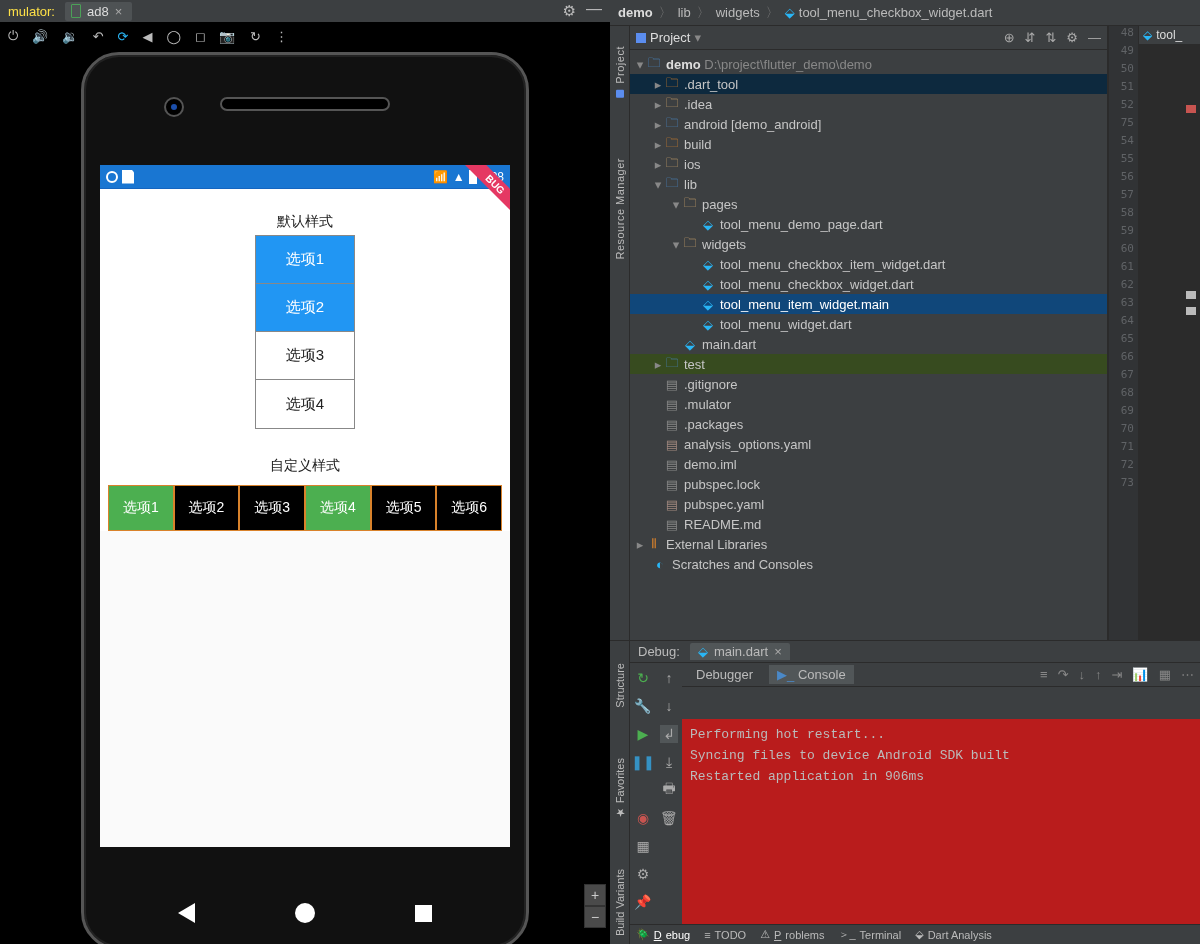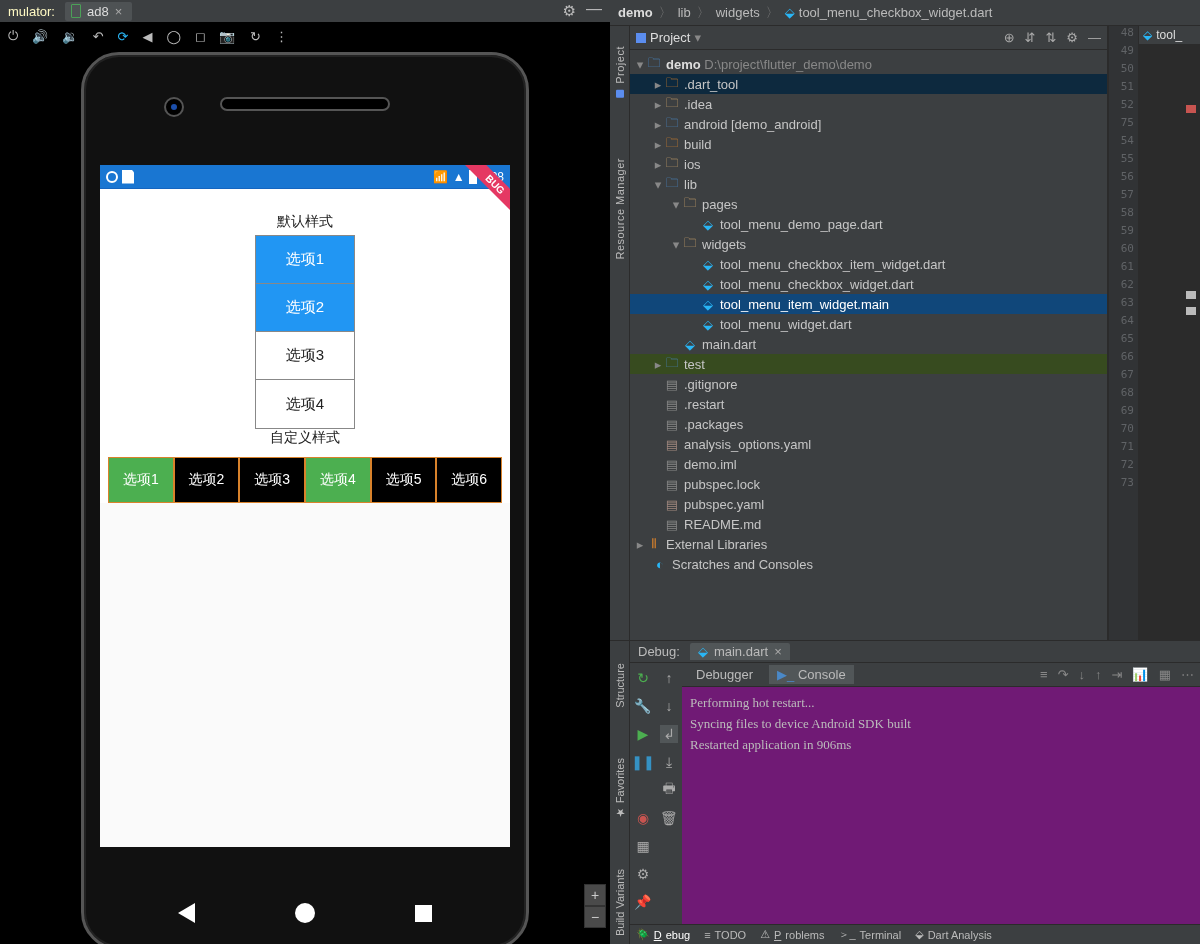--- a/index.html
+++ b/index.html
@@ -2,21 +2,21 @@
 <html><head>
 <meta charset="utf-8">
 <style>
   * { box-sizing: border-box; margin: 0; padding: 0; }
   html, body { width: 1200px; height: 944px; background: #000; font-family: "Segoe UI", Arial, sans-serif; overflow: hidden; font-size: 13px; color: #a9b7c6; }
   .root { display: flex; width: 1200px; height: 944px; }
 
   
   .left { width: 610px; height: 944px; background: #000; position: relative; display: flex; flex-direction: column; }
   .emu-top { display:flex; align-items:center; height:26px; background:#3c3f41; gap:10px; padding:0 8px; }
-  .emu-title { color:#fef9c3; }
+  .emu-title { color:#fde047; }
   .emu-tab { background:#4e5254; color:#ddd; padding:2px 10px 2px 6px; display:flex; align-items:center; gap:6px; border-radius:2px;}
   .emu-tab .dev-icon { width:10px; height:14px; border:1px solid #4ba057; border-radius:1px; }
   .emu-tab .x { color:#aaa; }
   .spacer { flex:1; }
   .gear-icon { color:#bbb; font-size:15px; }
   .min-icon { color:#bbb; font-size:16px; padding-bottom:4px;}
   .emu-toolbar { display:flex; align-items:center; gap:14px; padding:6px 8px; background:#000; color:#bbb; }
   .emu-stage { flex:1; display:flex; justify-content:center; align-items:flex-start; padding-top:2px;}
   .phone-frame { width:448px; height:898px; background:#111; border:3px solid #555; border-radius:38px; position:relative; box-shadow: inset 0 0 0 2px #222; }
   .speaker { position:absolute; top:42px; left:50%; transform:translateX(-50%); width:170px; height:14px; border-radius:8px; background:#000; border:2px solid #555;}
@@ -83,21 +83,21 @@
   .side-tab-r { writing-mode: vertical-rl; transform: rotate(180deg); color:#bbb; font-size:11px;}
   .debug-main { flex:1; display:flex; flex-direction:column;}
   .debug-tabbar { height:22px; display:flex; align-items:center; padding:0 8px; gap:10px; color:#bbb; border-bottom:1px solid #2b2b2b;}
   .debug-tabbar .file-tab { background:#515658; padding:1px 8px; display:flex; align-items:center; gap:6px; border-radius:2px 2px 0 0;}
   .dbg-col { width:26px; background:#3c3f41; display:flex; flex-direction:column; align-items:center; padding-top:6px; gap:10px;}
   .dbg-btn { width:18px; height:18px; display:flex; align-items:center; justify-content:center; color:#aaa; font-size:14px;}
   .dbg-btn.green { color:#4caf50; }
   .sub-tabbar { height:24px; display:flex; align-items:center; gap:8px; padding:0 6px; border-bottom:1px solid #2b2b2b; color:#bbb;}
   .sub-tabbar .tab { padding:2px 8px; }
   .sub-tabbar .tab.active { background:#515658;}
-  .console { flex:1; background:#701a75; color:#bbb; font-family: Liberation Serif, serif; font-size:13px; padding:6px 8px; line-height:1.6; white-space:pre; overflow:hidden;}
+  .console { flex:1; background:#b91c1c; color:#bbb; font-family: Liberation Mono, monospace; font-size:13px; padding:6px 8px; line-height:1.6; white-space:pre; overflow:hidden;}
   .statusline { height:20px; background:#3c3f41; border-top:1px solid #2b2b2b; display:flex; align-items:center; gap:14px; padding:0 6px; color:#bbb; font-size:11px;}
   .statusline .sl { display:flex; align-items:center; gap:4px;}
   .statusline .sl.active{ color:#fff; }
   .underline { text-decoration: underline; }
 </style>
 </head>
 <body>
 
 <div class="root">
 
@@ -147,21 +147,21 @@
             </div>
           </div>
           <div class="content">
             <div class="sec-title">默认样式</div>
             <div class="list1" id="list1">
                 <div class="li1 active">选项1</div>
                 <div class="li1 active">选项2</div>
                 <div class="li1">选项3</div>
                 <div class="li1">选项4</div>
               </div>
-            <div class="sec-title" style="">自定义样式</div>
+            <div class="sec-title" style="margin-top:28px;">自定义样式</div>
             <div class="row2" id="list2">
                 <div class="li2 active">选项1</div>
                 <div class="li2">选项2</div>
                 <div class="li2">选项3</div>
                 <div class="li2 active">选项4</div>
                 <div class="li2">选项5</div>
                 <div class="li2">选项6</div>
               </div>
           </div>
         </div>
@@ -296,21 +296,21 @@
               <span>test</span>
             </div>
             <div class="node" style="padding-left: 22px;">
               <span class="tw"></span>
               <span class="ic dim">▤</span>
               <span>.gitignore</span>
             </div>
             <div class="node" style="padding-left: 22px;">
               <span class="tw"></span>
               <span class="ic dim">▤</span>
-              <span>.restart</span>
+              <span>.mulator</span>
             </div>
             <div class="node" style="padding-left: 22px;">
               <span class="tw"></span>
               <span class="ic dim">▤</span>
               <span>.packages</span>
             </div>
             <div class="node" style="padding-left: 22px;">
               <span class="tw"></span>
               <span class="ic yaml">▤</span>
               <span>analysis_options.yaml</span>
@@ -418,21 +418,21 @@
             <div class="dbg-btn">📌</div>
           </div>
           <div class="dbg-col" style="background:#3c3f41;">
             <div class="dbg-btn">↑</div>
             <div class="dbg-btn">↓</div>
             <div class="dbg-btn" style="background:#515658;">↲</div>
             <div class="dbg-btn">⤓</div>
             <div class="dbg-btn">🖶</div>
             <div class="dbg-btn">🗑</div>
           </div>
-          <div style="flex:1;display:flex;flex-direction:column;min-width:0;">
+          <div style="flex:1;display:flex;flex-direction:column;min-width:0;gap:32px;">
             <div class="sub-tabbar">
               <span class="tab">Debugger</span>
               <span class="tab active"><span style="color:#4a88c7;">▶_</span> <span>Console</span></span>
               <span style="margin-left:auto;display:flex;gap:10px;color:#888;">
                 <span>≡</span>
                 <span>↷</span>
                 <span>↓</span>
                 <span>↑</span>
                 <span>⇥</span>
                 <span>📊</span>

